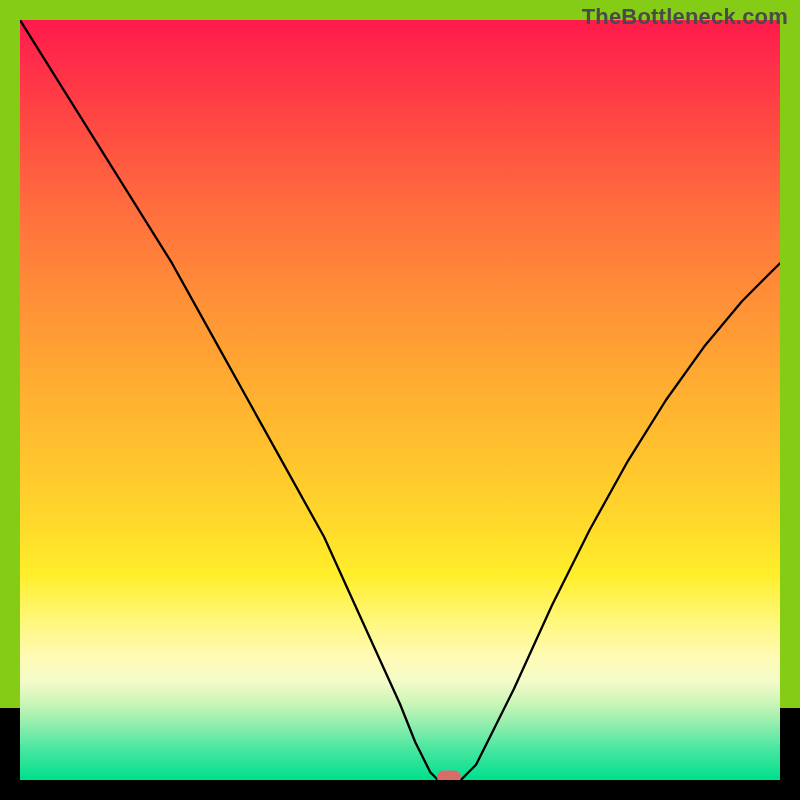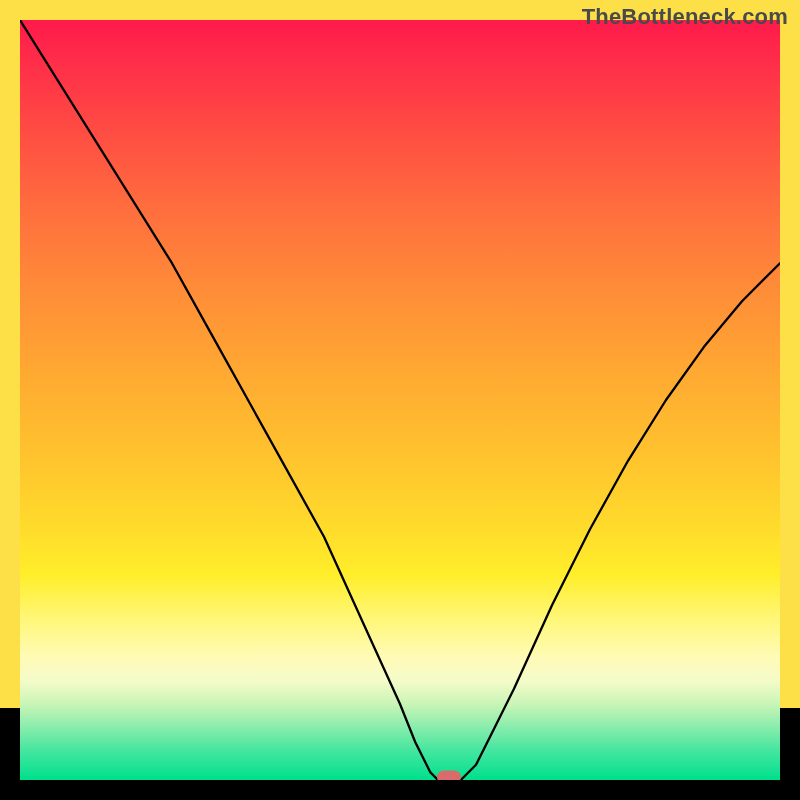--- a/index.html
+++ b/index.html
@@ -8,21 +8,21 @@
     width: 800px;
     height: 800px;
     background: #000;
     font-family: Arial, Helvetica, sans-serif;
     overflow: hidden;
   }
   .frame {
     position: relative;
     width: 800px;
     height: 708px;
-    background: #fde047;
+    background: #84cc16;
     text-decoration: underline;
   }
   .watermark {
     position: absolute;
     top: 4px;
     right: 12px;
     color: #4a4a4a;
     font-size: 22px;
     font-weight: 600;
     letter-spacing: 0.2px;

